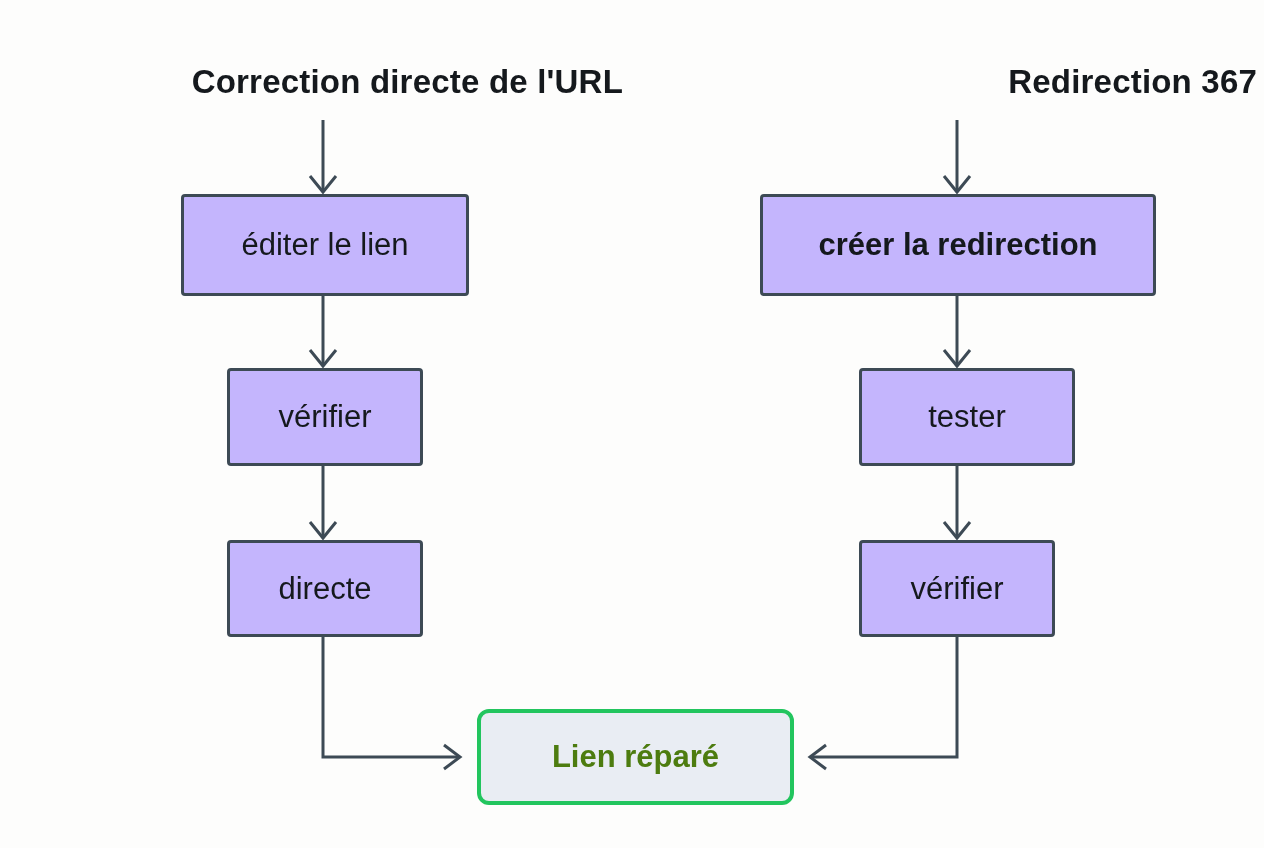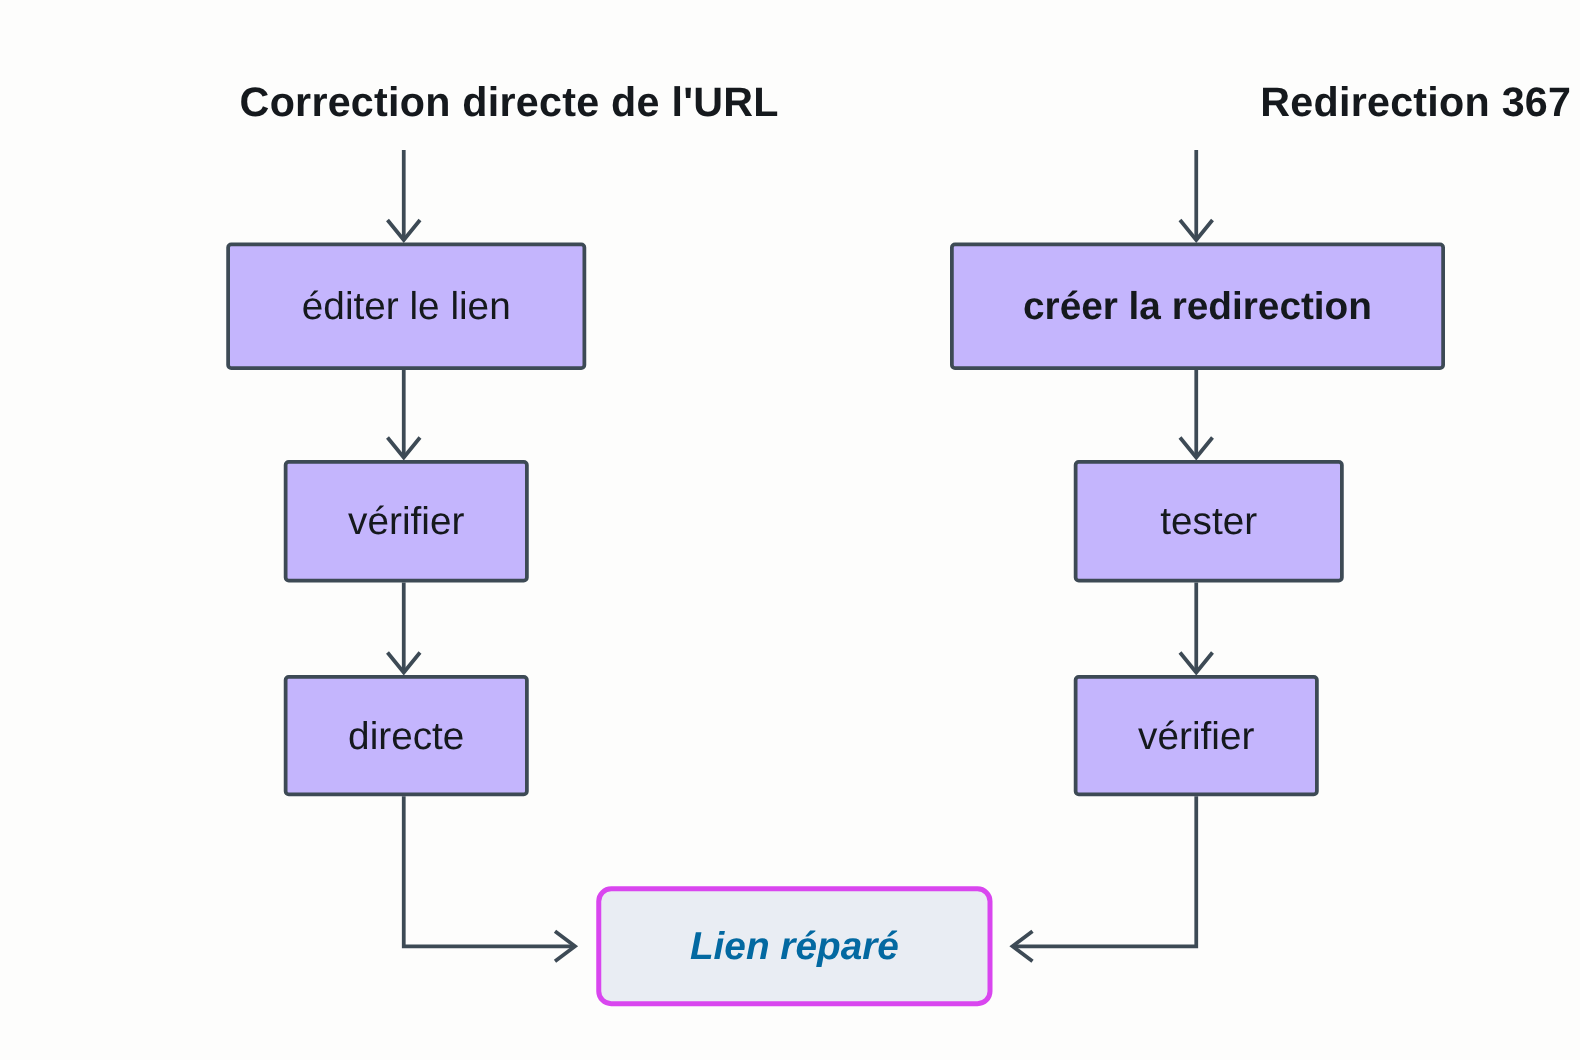--- a/index.html
+++ b/index.html
@@ -46,25 +46,24 @@
     justify-content: center;
     background: #c4b5fd;
     border: 3px solid #3d4a55;
     border-radius: 4px;
     font-size: 31px;
     color: #15191d;
     z-index: 1;
   }
   .node.final {
     background: #e9edf3;
-    border: 4px solid #d946ef;
+    border: 4px solid #22c55e;
     border-radius: 12px;
     font-weight: 700;
-    color: #0369a1;
-    font-style: italic;
+    color: #4d7c0f;
   }
 </style>
 </head>
 <body>
 
 <div class="canvas">
 
   <svg class="connectors" viewBox="0 0 1264 848" xmlns="http://www.w3.org/2000/svg">
 
     <g>

